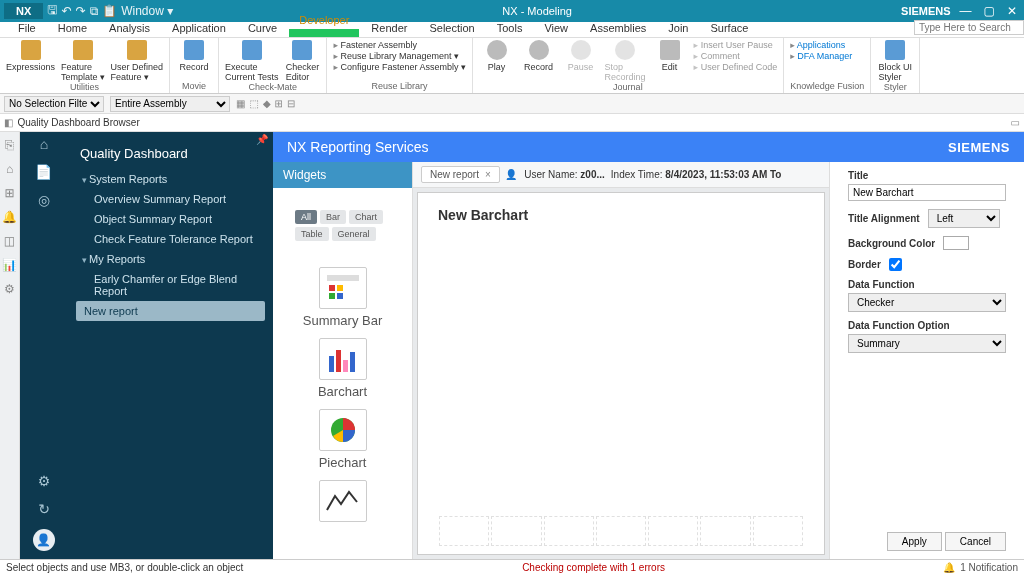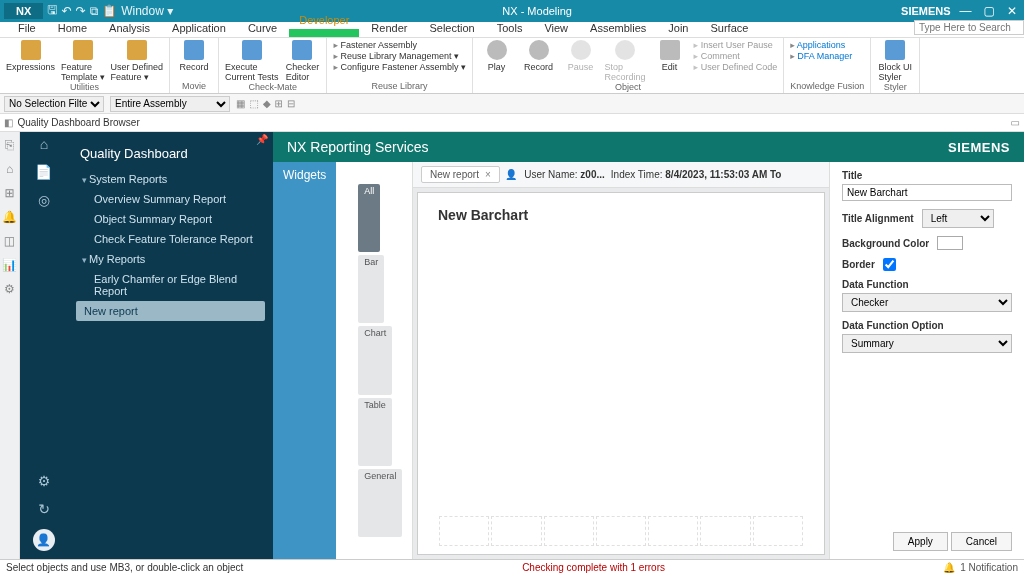--- a/index.html
+++ b/index.html
@@ -51,45 +51,45 @@
 .navpanel { width: 205px; background: #0d394f; color: #cde2ec; font-size: 11px; padding-top: 6px; position: relative; }
 .navpanel h2 { font-size: 13px; font-weight: normal; color: #fff; padding: 8px 12px; }
 .navpanel .pin { position: absolute; right: 4px; top: 2px; color: #f0c040; font-size: 10px; }
 .navpanel .node { padding: 4px 10px 4px 26px; cursor: pointer; }
 .navpanel .node.head { padding-left: 14px; }
 .navpanel .node.head::before { content: "▾ "; font-size: 9px; color: #8fb3c4; }
 .navpanel .node.active { background: #9bb8c7; color: #0d394f; border-radius: 2px; margin: 0 8px; padding-left: 8px; }
 
 
 .rspanel { flex: 1; display: flex; flex-direction: column; }
-.rshead { height: 30px; background: #0f766e; color: #fff; display: flex; align-items: center; padding: 0 14px; font-size: 14px; justify-content: space-between; }
+.rshead { height: 30px; background: #3b82f6; color: #fff; display: flex; align-items: center; padding: 0 14px; font-size: 14px; justify-content: space-between; }
 .rshead .brand { font-weight: bold; letter-spacing: .5px; font-size: 13px; }
 .rsbody { flex: 1; display: flex; background: #f3f4f5; }
 
-.widgets { width: 140px; background: #fff; border-right: 1px solid #ddd; display: flex; flex-direction: row; }
+.widgets { width: 140px; background: #fff; border-right: 1px solid #ddd; display: flex; flex-direction: column; }
 .widgets .whead { background: #3d94c5; color: #fff; padding: 6px 10px; font-size: 12px; }
 .widgets .tags { display: flex; flex-wrap: wrap; gap: 3px; padding: 22px; }
 .widgets .tag { background: #e4e6e8; color: #555; font-size: 9px; padding: 2px 6px; border-radius: 2px; }
 .widgets .tag.active { background: #6c7a85; color: #fff; }
 .widgets .wlist { flex: 1; overflow-y: auto; padding: 4px 10px; }
 .widgets .witem { text-align: center; margin-bottom: 10px; font-size: 13px; color: #555; }
 .widgets .witem .thumb { width: 48px; height: 42px; margin: 0 auto 4px; border: 1px solid #ccc; border-radius: 2px; background: #fff; display: flex; align-items: center; justify-content: center; }
 .thumb svg { width: 40px; height: 34px; }
 
 .canvas { flex: 1; display: flex; flex-direction: column; background: #e8eaec; }
 .canvas .tabs { height: 26px; display: flex; align-items: center; padding: 4px 8px; gap: 6px; font-size: 10px; color: #555; background: #f6f7f8; border-bottom: 1px solid #ddd; }
 .canvas .tabs .rtab { background: #fff; border: 1px solid #ccc; padding: 2px 8px; border-radius: 2px; display: flex; align-items: center; gap: 6px; }
 .canvas .tabs .rtab .x { color: #888; cursor: pointer; }
 .canvas .tabs .info { color: #333; }
 .canvas .page { flex: 1; margin: 4px; background: #fff; border: 1px solid #ccc; padding: 14px 20px; position: relative; }
 .canvas .page h3 { font-size: 14px; font-weight: 600; color: #333; }
 .canvas .page .plarea { position: absolute; bottom: 8px; left: 20px; right: 20px; height: 30px; border-radius: 2px; display: flex; }
 .canvas .page .plarea span { flex: 1; border: 1px dashed #e0e0e0; margin: 0 1px; }
 
-.props { width: 195px; background: #fff; border-left: 1px solid #ddd; padding: 8px 12px; font-size: 10px; color: #333; display: flex; flex-direction: column; }
+.props { width: 195px; background: #fff; border-left: 1px solid #ddd; padding: 8px 18px; font-size: 10px; color: #333; display: flex; flex-direction: column; }
 .props .row { margin-bottom: 8px; }
 .props label { display: block; font-weight: 600; margin-bottom: 3px; }
 .props .inline { display: flex; align-items: center; gap: 8px; }
 .props .inline label { margin-bottom: 0; }
 .props input[type=text], .props select { width: 100%; border: 1px solid #bbb; font-size: 10px; padding: 2px 4px; }
 .props select.half { width: 72px; }
 .props .swatch { width: 26px; height: 14px; border: 1px solid #aaa; background: #fff; }
 .props .actions { margin-top: auto; display: flex; justify-content: flex-end; gap: 3px; padding-top: 8px; }
 .props .actions button { border: 1px solid #bbb; background: #f6f6f6; padding: 3px 14px; font-size: 10px; cursor: pointer; }
 
@@ -213,21 +213,21 @@
       <div class="bigbtn">
           <div class="ic gray"></div>
           <span>Edit</span>
         </div>
       <div class="list" style="opacity:.5">
         <span>Insert User Pause</span>
         <span>Comment</span>
         <span>User Defined Code</span>
       </div>
     </div>
-    <div class="glabel">Object</div>
+    <div class="glabel">Journal</div>
   </div>
   <div class="grp">
     <div class="list kf">
       <span>Applications</span>
       <span>DFA Manager</span>
     </div>
     <div class="glabel">Knowledge Fusion</div>
   </div>
   <div class="grp">
     <div class="btns">

